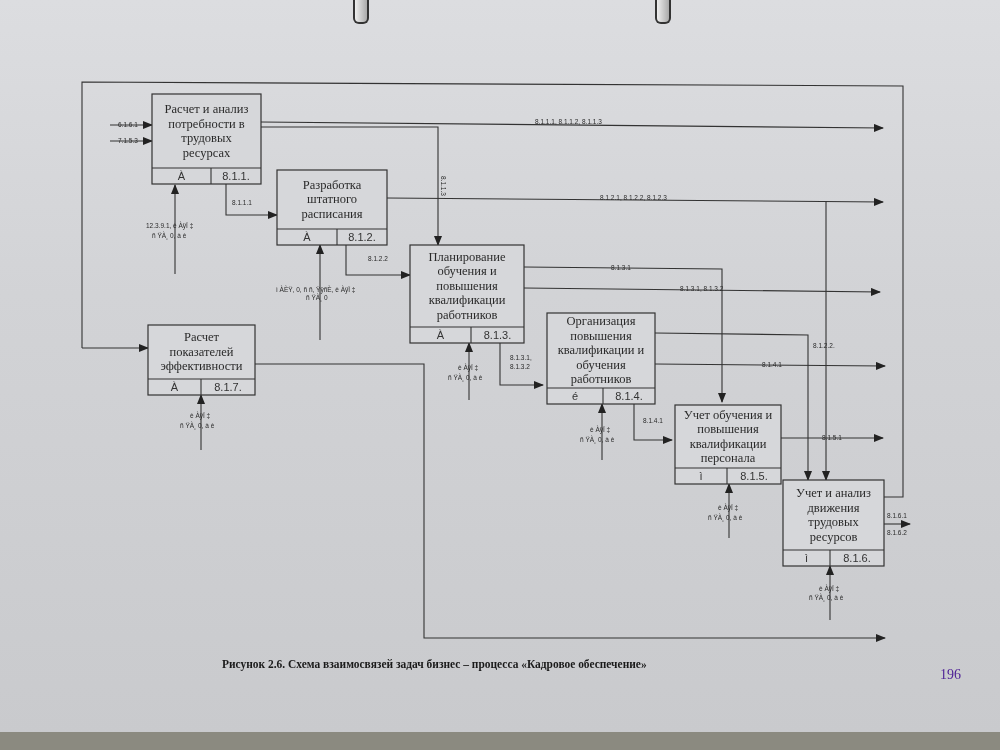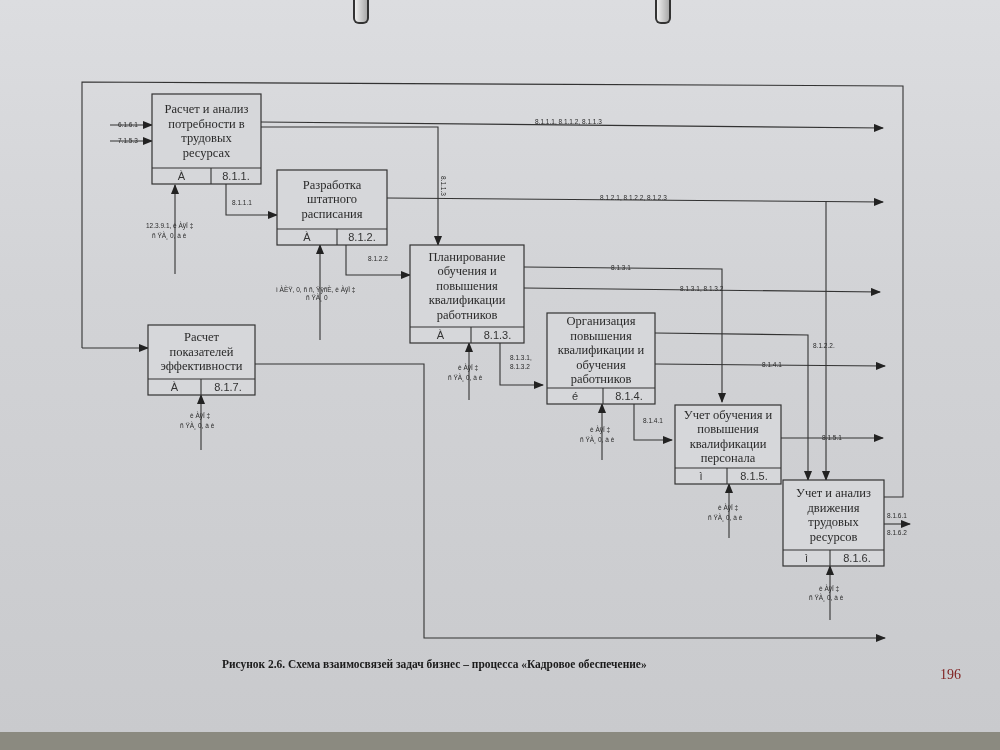--- a/index.html
+++ b/index.html
@@ -20,21 +20,21 @@
     background:linear-gradient(90deg,#eee,#aaa); border:2px solid #333; border-top:none; }
   svg { position:absolute; left:0; top:0; }
   .box-title { font-size:12.5px; fill:#2a2a2a; text-anchor:middle; }
   .box-cell { font-size:11px; fill:#333; text-anchor:middle; font-family:"Liberation Sans", sans-serif; }
   .lbl { font-size:6.5px; fill:#2a2a2a; font-family:"Liberation Sans", sans-serif; }
   .caption {
     position:absolute; left:222px; top:656px; font-size:13px; font-weight:bold; color:#1a1a1a;
     font-family:"Liberation Serif", serif; transform:scaleX(0.88); transform-origin:left;
     white-space:nowrap;
   }
-  .pagenum { position:absolute; left:940px; top:667px; font-size:14px; color:#7f1d1d; }
+  .pagenum { position:absolute; left:940px; top:667px; font-size:14px; color:#4c1d95; }
 </style>
 </head>
 <body>
 
 <div class="page"></div>
 <div class="desk"></div>
 <div class="ring" style="left:353px;"></div>
 <div class="ring" style="left:655px;"></div>
 
 <svg width="1000" height="750" viewBox="0 0 1000 750">

